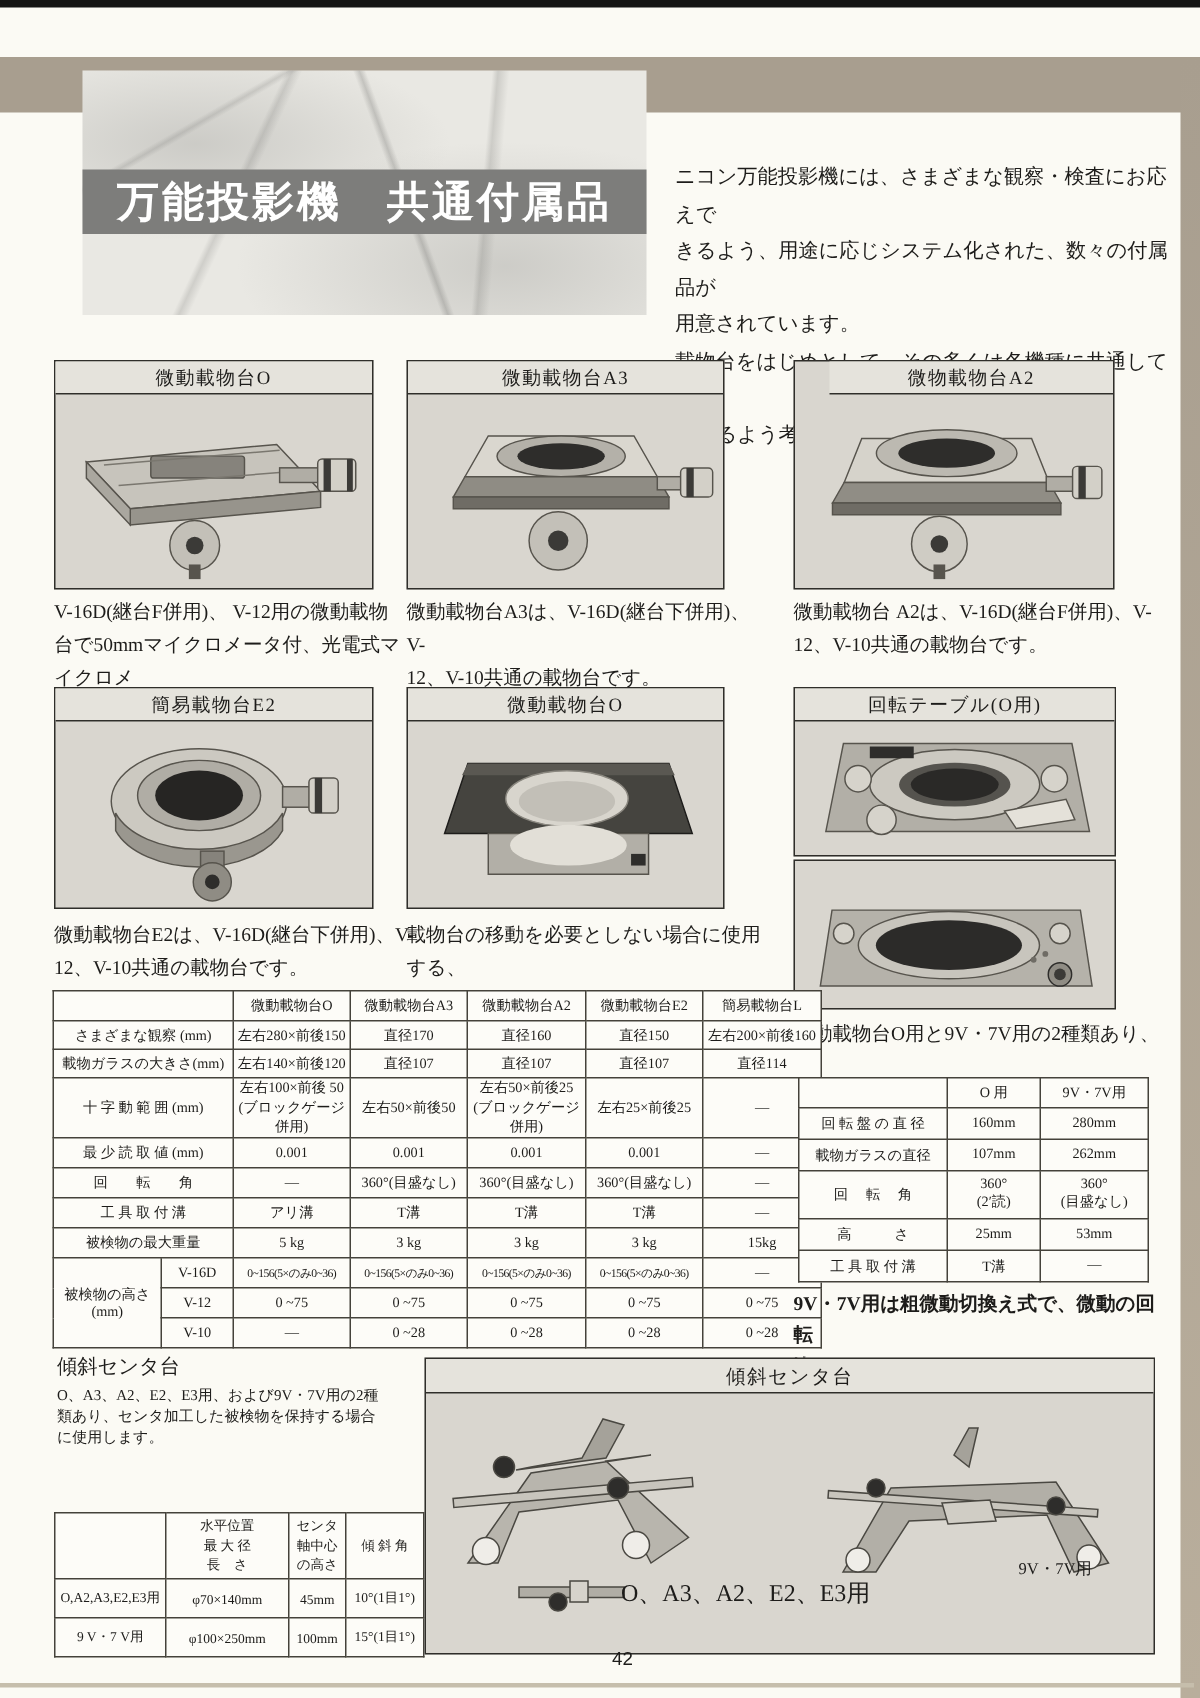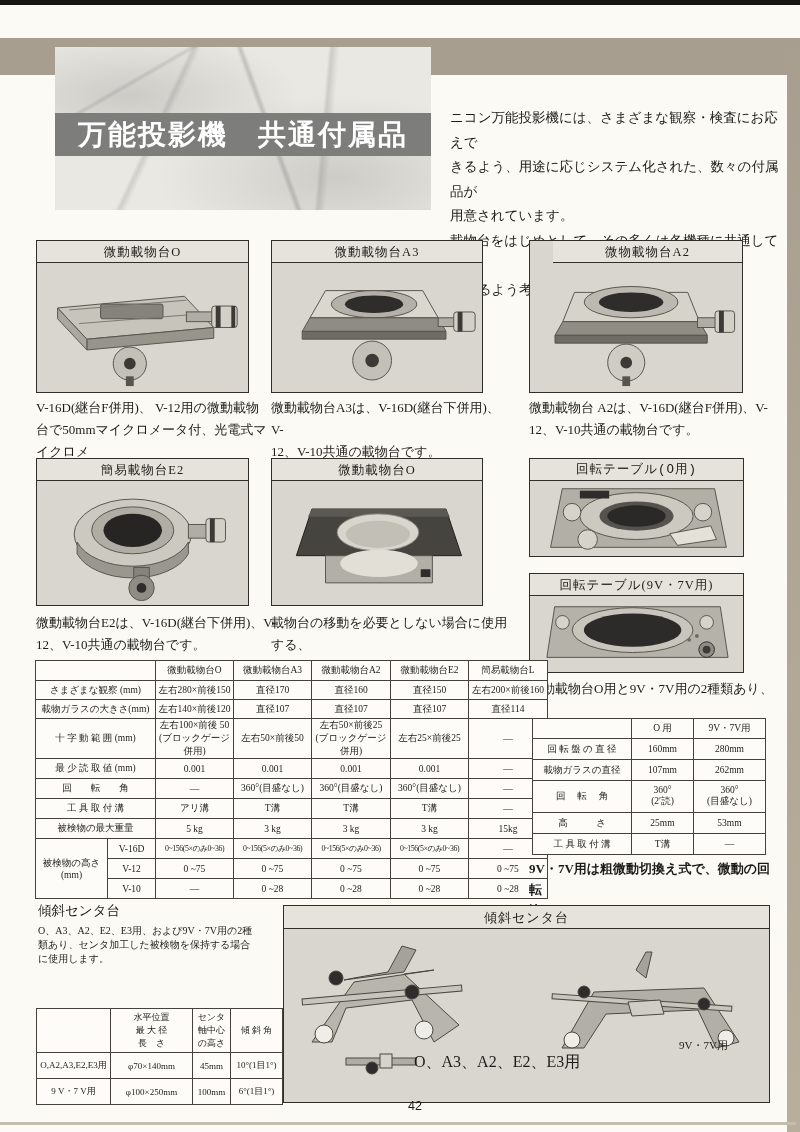--- a/index.html
+++ b/index.html
@@ -174,39 +174,38 @@
         <rect x="56,96" y="96" width="0" height="0" fill="none"></rect>
       </svg>
     </div>
   </div>
 
   <div class="caption" style="left:36px; top:612px; width:246px;">微動載物台E2は、V-16D(継台下併用)、V-
 12、V-10共通の載物台です。</div>
   <div class="caption" style="left:271px; top:612px; width:246px;">載物台の移動を必要としない場合に使用する、
 V-12、V-10用の載物台です。</div>
 
-  <div class="box" style="left:529px; top:458px; width:215px; height:99px;font-family:Liberation Mono, monospace;">
+  <div class="box" style="left:529px; top:458px; width:215px; height:113px;">
     <div class="box-title">回転テーブル(O用)</div>
     <div class="box-img">
       <svg width="207" height="88" viewBox="0 0 212 90">
         <polygon points="30,14 186,14 198,74 18,74" fill="#b2afa7" stroke="#57544d"></polygon>
         <ellipse cx="106" cy="42" rx="58" ry="24" fill="#ccc9c1" stroke="#57544d"></ellipse>
         <ellipse cx="106" cy="42" rx="38" ry="15" fill="#55534e"></ellipse>
         <ellipse cx="106" cy="42" rx="30" ry="11" fill="#2a2927"></ellipse>
         <circle cx="40" cy="38" r="9" fill="#d6d3cb" stroke="#57544d"></circle>
         <circle cx="174" cy="38" r="9" fill="#d6d3cb" stroke="#57544d"></circle>
         <circle cx="56" cy="66" r="10" fill="#d6d3cb" stroke="#57544d"></circle>
         <polygon points="140,60 182,52 188,66 148,72" fill="#e4e1d9" stroke="#57544d"></polygon>
         <rect x="48" y="16" width="30" height="8" fill="#2e2d2b"></rect>
       </svg>
     </div>
   </div>
 
   <div class="box" style="left:529px; top:573px; width:215px; height:100px;">
-    <div class="box-title">回転テーブル(9V・7V用)</div>
     <div class="box-img">
       <svg width="207" height="75" viewBox="0 0 212 77">
         <polygon points="22,10 192,10 200,62 14,62" fill="#b5b2aa" stroke="#57544d"></polygon>
         <ellipse cx="102" cy="34" rx="62" ry="23" fill="#c8c5bd" stroke="#57544d"></ellipse>
         <ellipse cx="102" cy="34" rx="50" ry="17" fill="#2c2b29"></ellipse>
         <circle cx="30" cy="26" r="7" fill="#d6d3cb" stroke="#57544d"></circle>
         <circle cx="178" cy="26" r="7" fill="#d6d3cb" stroke="#57544d"></circle>
         <circle cx="178" cy="54" r="8" fill="#8f8c84" stroke="#2e2d2b"></circle>
         <circle cx="178" cy="54" r="4" fill="#3b3a37"></circle>
         <circle cx="160" cy="44" r="2" fill="#6f6c65"></circle>
@@ -395,21 +394,21 @@
     <tr style="height:26px">
       <th>O,A2,A3,E2,E3用</th>
       <td>φ70×140mm</td>
       <td>45mm</td>
       <td>10°(1目1°)</td>
     </tr>
     <tr style="height:26px">
       <th>9 V・7 V用</th>
       <td>φ100×250mm</td>
       <td>100mm</td>
-      <td>6°(1目1°)</td>
+      <td>15°(1目1°)</td>
     </tr>
   </tbody>
     </table>
 
   <div class="tilt-box">
     <div class="box-title">傾斜センタ台</div>
     <div class="tilt-img">
       <svg width="485" height="172" viewBox="0 0 485 172">
 
         <g stroke="#4a4842">

